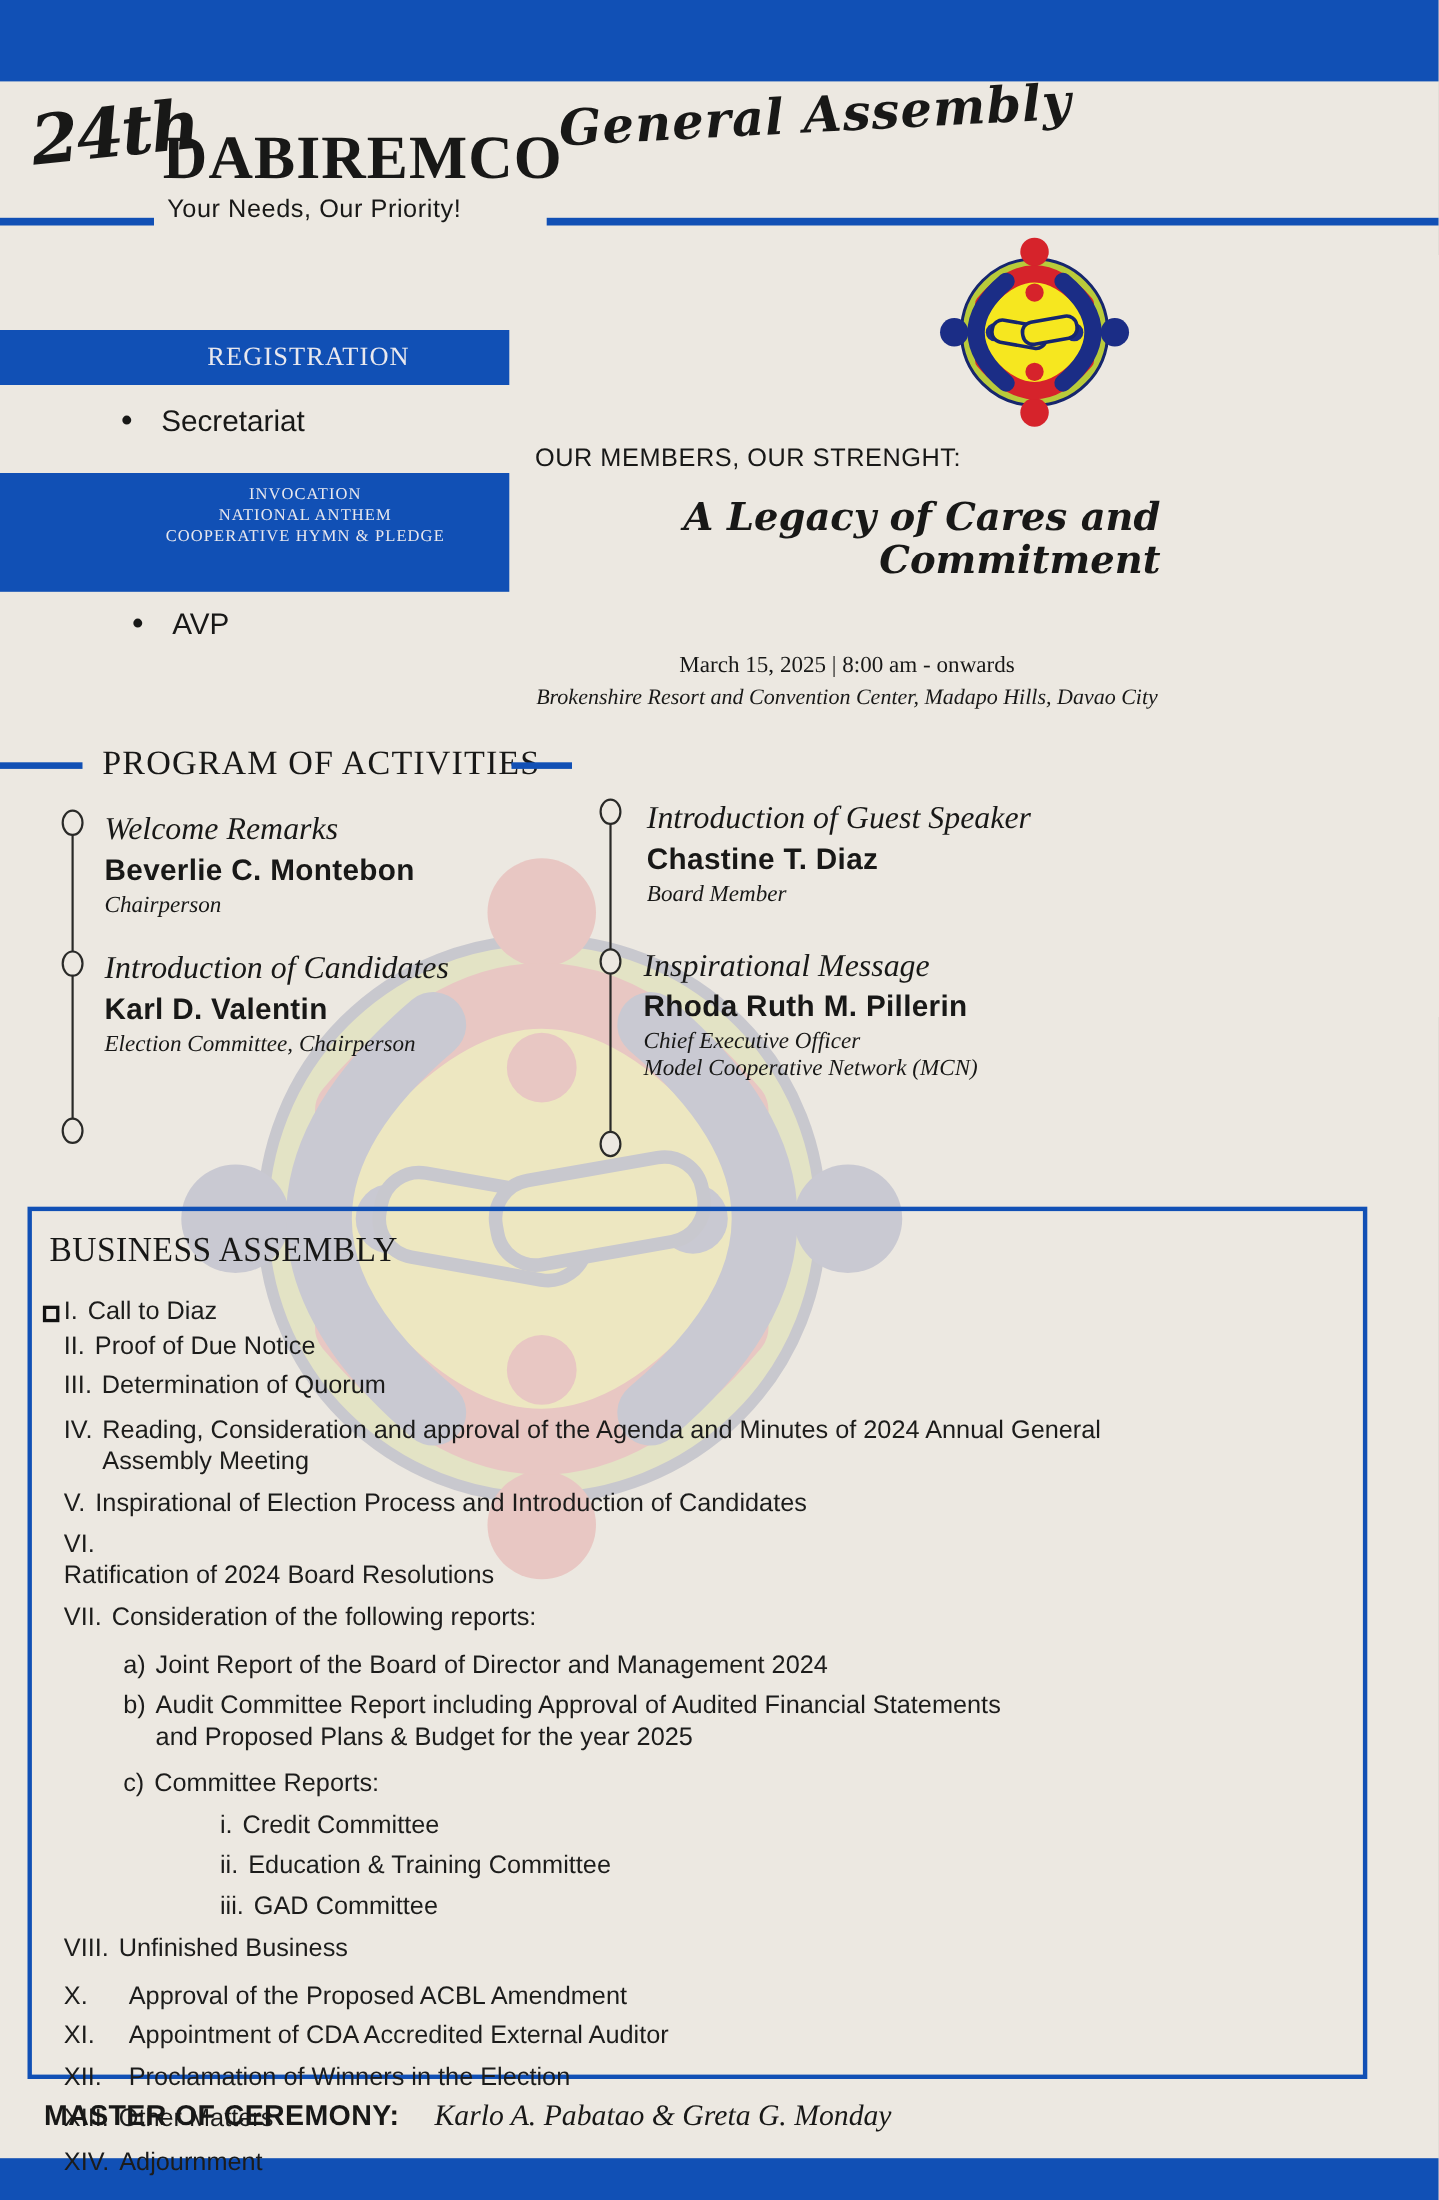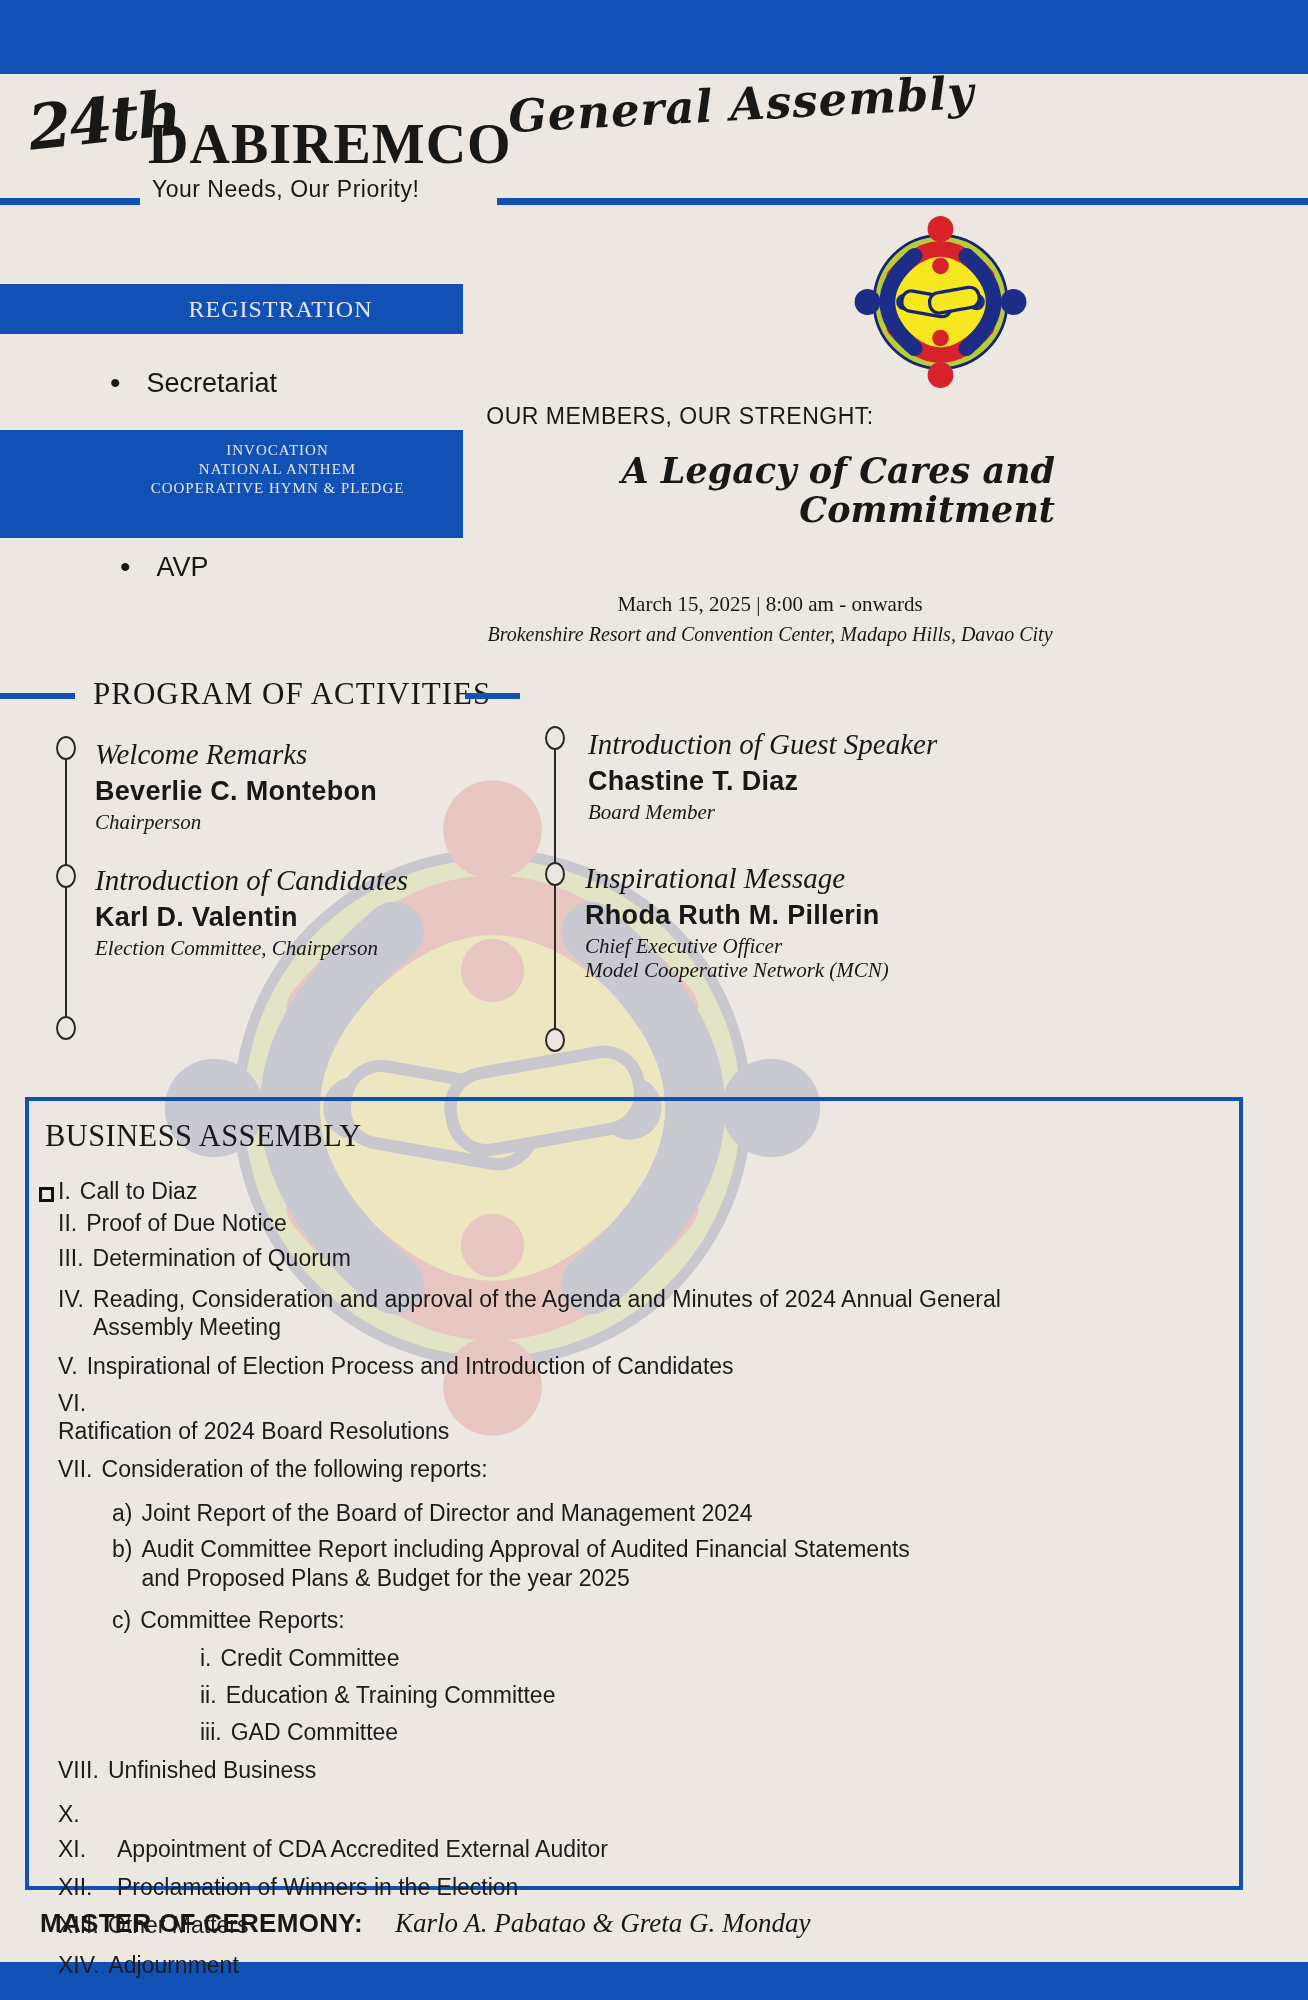--- a/index.html
+++ b/index.html
@@ -14,21 +14,21 @@
 
   .edition { position:absolute; left:28px; top:84px; font-size:62px; transform:rotate(-6deg); letter-spacing:-2px; }
   .orgname { position:absolute; left:148px; top:112px; font-family:"Liberation Serif","DejaVu Serif",serif; font-weight:bold; font-size:56px; letter-spacing:1px; }
   .tagline { position:absolute; left:152px; top:176px; font-size:23px; letter-spacing:.5px; }
   .event-title { position:absolute; left:508px; top:78px; font-size:45px; transform:rotate(-3deg); letter-spacing:1px; }
   .hrule { position:absolute; top:198px; height:7px; background:#1150b5; }
   .hrule.left { left:0; width:140px; }
   .hrule.right { left:497px; width:811px; }
 
   .bar { position:absolute; left:0; width:463px; background:#1150b5; color:#e9e8ee; font-family:"Liberation Serif","DejaVu Serif",serif; text-align:center; letter-spacing:1px; }
-  .bar1 { top:284px; height:50px; font-size:24px; line-height:50px; padding-left:98px; }
+  .bar1 { top:300px; height:50px; font-size:24px; line-height:50px; padding-left:98px; }
   .bar2 { top:430px; height:108px; font-size:15px; line-height:1.25; padding:11px 0 0 92px; white-space:pre-line; }
   .bullet-row { position:absolute; display:flex; align-items:center; font-size:27px; }
   .bullet-row .blt { font-size:30px; margin-right:26px; }
   .bullet1 { left:110px; top:366px; }
   .bullet2 { left:120px; top:550px; }
 
   .logo-header { position:absolute; left:848px; top:205px; width:185px; height:194px; }
   .watermark { position:absolute; left:140px; top:738px; width:705px; height:740px; opacity:.16; z-index:0; }
 
   .kicker { position:absolute; left:455px; top:403px; width:450px; text-align:center; font-size:23px; letter-spacing:.5px; z-index:2; }
@@ -264,20 +264,21 @@
         </div>
 
         <div class="ag lvl1">
           <span class="num">VIII.</span>
           <span class="txt">Unfinished Business</span>
         </div>
 
 
         <div class="ag lvl1 wide">
           <span class="num">X.</span>
+          <span class="txt">Approval of the Proposed ACBL Amendment</span>
         </div>
 
         <div class="ag lvl1 wide">
           <span class="num">XI.</span>
           <span class="txt">Appointment of CDA Accredited External Auditor</span>
         </div>
 
         <div class="ag lvl1 wide">
           <span class="num">XII.</span>
           <span class="txt">Proclamation of Winners in the Election</span>

